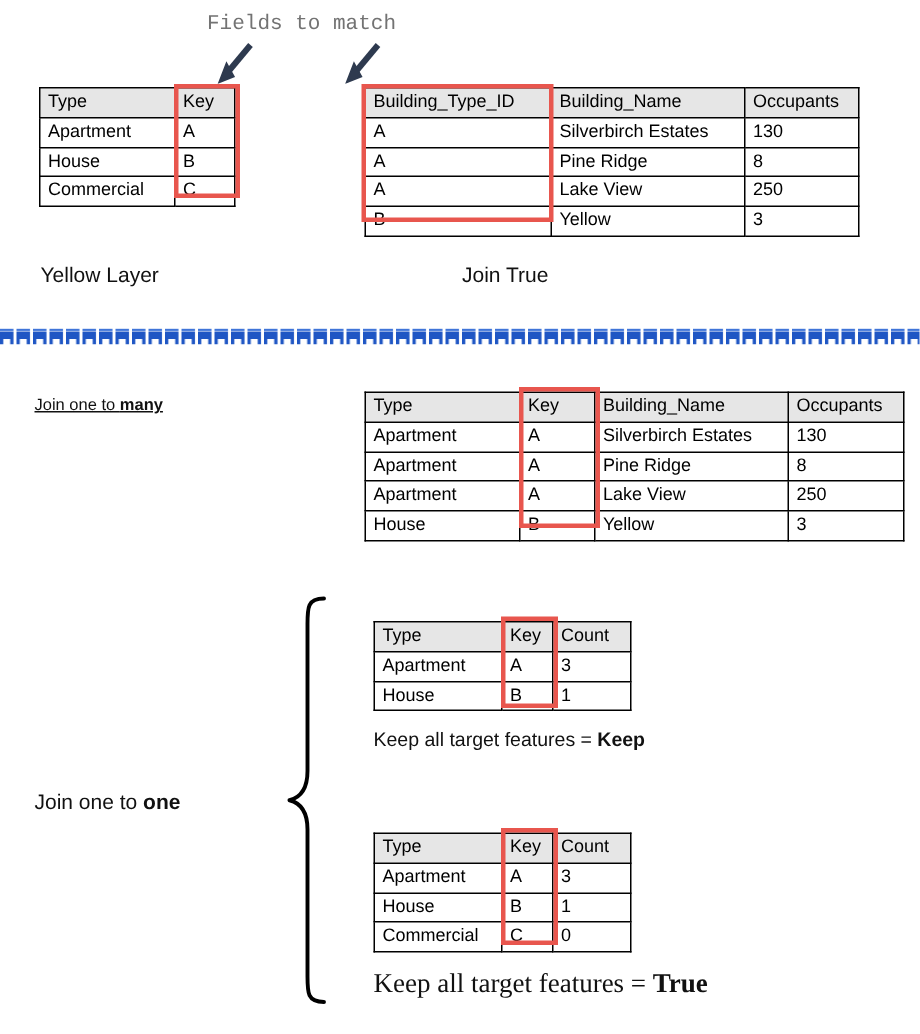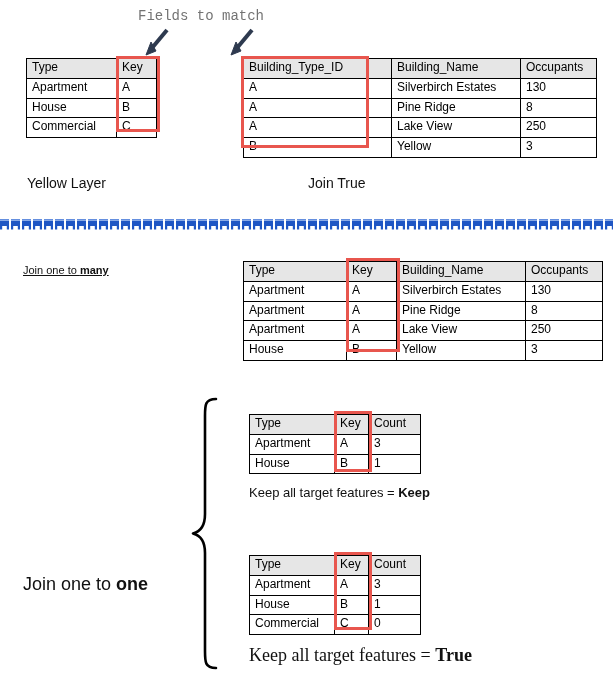--- a/index.html
+++ b/index.html
@@ -100,21 +100,21 @@
       </tr>
     </tbody>
   </table>
   <div class="keybox" style="left:90px;top:-2px;width:44px;height:76px;"></div>
 </div>
 
 <div class="abs" style="left:243px;top:58px;">
   <table class="t">
     <thead>
       <tr>
-        <th style="width:148px;">Building_Type_ID</th>
+        <th style="width:124px;">Building_Type_ID</th>
         <th style="width:129px;">Building_Name</th>
         <th style="width:76px;">Occupants</th>
       </tr>
     </thead>
     <tbody>
       <tr>
         <td>A</td>
         <td>Silverbirch Estates</td>
         <td>130</td>
       </tr>
@@ -198,21 +198,21 @@
   </table>
   <div class="keybox" style="left:103px;top:-3px;width:54px;height:94px;"></div>
 </div>
 
 <div class="abs" style="left:188px;top:396px;width:32px;height:275px;">
   <svg width="32" height="275" viewBox="0 0 32 275">
     <path d="M28 3 C17 3 17 9 17 20 L17 118 C17 131 11 136 5 137.5 C11 139 17 144 17 157 L17 255 C17 266 17 272 28 272" fill="none" stroke="#000000" stroke-width="2.6" stroke-linecap="round" stroke-linejoin="round"></path>
   </svg>
 </div>
 
-<div class="abs lbl" style="left:23px;top:526px;font-size:18px;margin-top:48px;">
+<div class="abs lbl" style="left:23px;top:526px;font-size:14px;">
   <span>Join one to </span><b>one</b>
 </div>
 
 <div class="abs" style="left:249px;top:414px;">
   <table class="t">
     <thead>
       <tr>
         <th style="width:85px;">Type</th>
         <th style="width:34px;">Key</th>
         <th style="width:52px;">Count</th>

